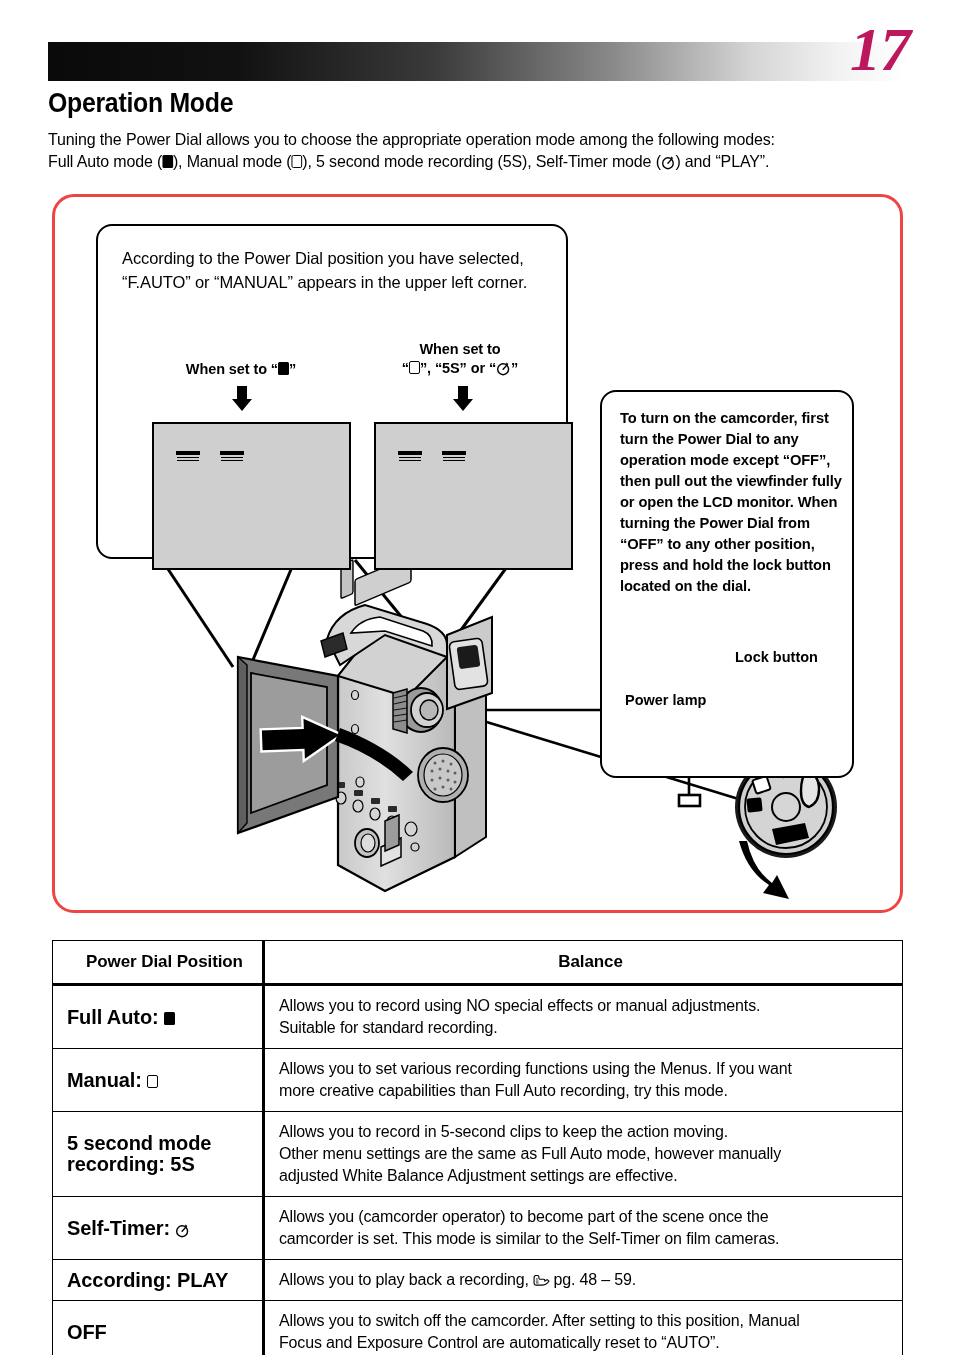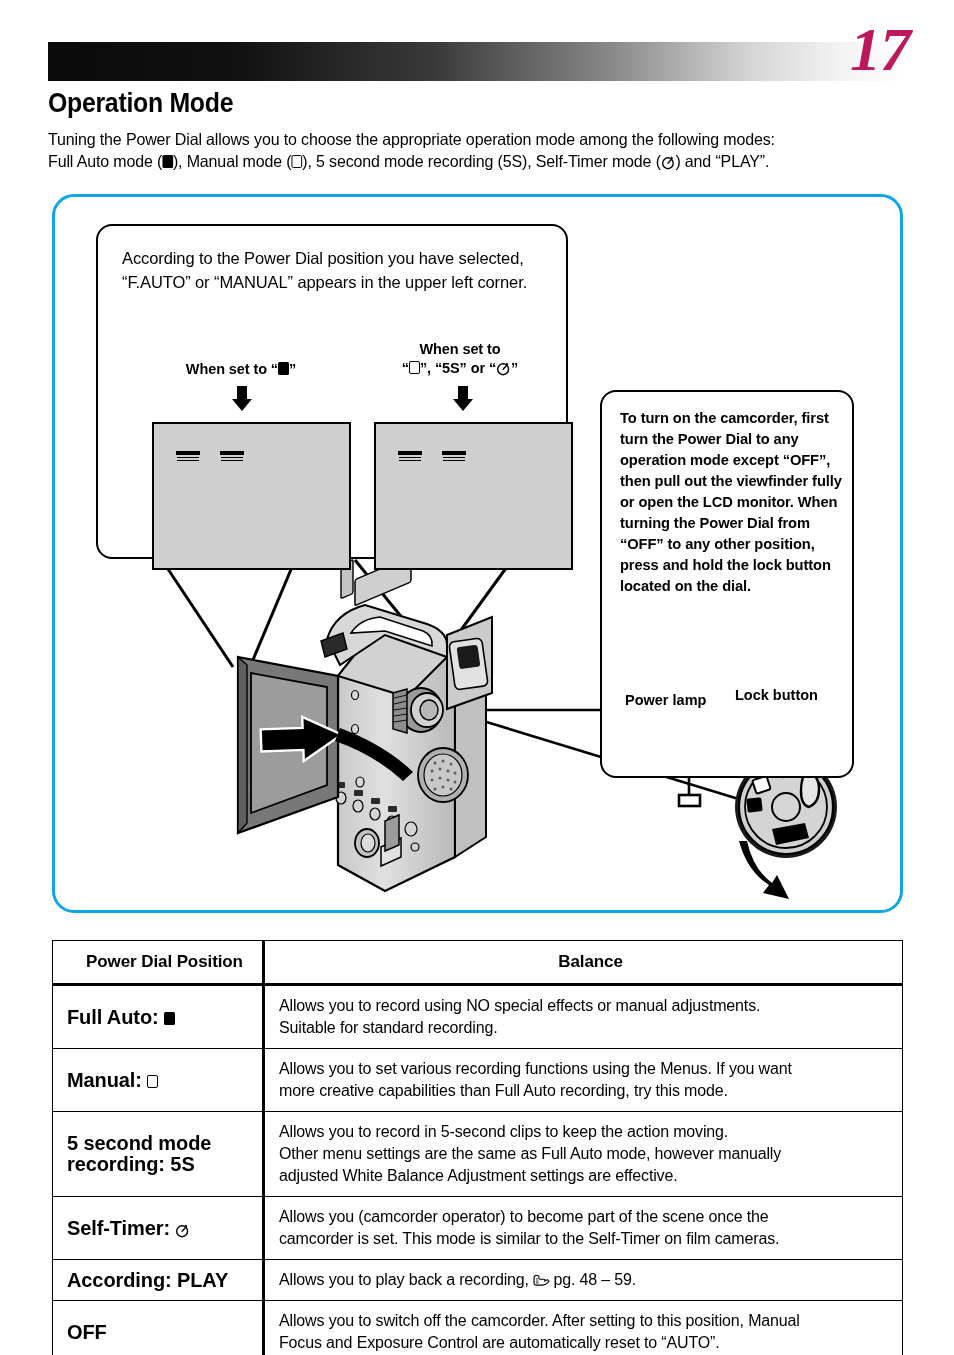--- a/index.html
+++ b/index.html
@@ -90,21 +90,21 @@
   }
   .ico-timer svg { display:block; }
 
   
   #illustration-panel {
     position: absolute;
     left: 52px;
     top: 194px;
     width: 851px;
     height: 719px;
-    border: 3px solid #0ea5e9;
+    border: 3px solid #ef4444;
     border-radius: 22px;
     background: #fff;
     box-sizing: border-box;
   }
 
   
   #display-note-box {
     position: absolute;
     left: 41px;
     top: 27px;
@@ -198,21 +198,20 @@
   }
 
   
   #lock-button-label {
     position: absolute;
     left: 680px;
     top: 452px;
     font-size: 14.5px;
     font-weight: bold;
     white-space: nowrap;
-    margin-top: 38px;
   }
   #power-lamp-label {
     position: absolute;
     left: 570px;
     top: 495px;
     font-size: 14.5px;
     font-weight: bold;
     white-space: nowrap;
   }
 

